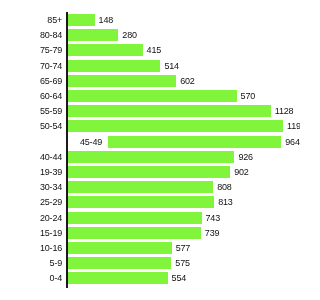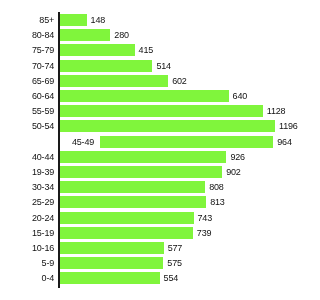--- a/index.html
+++ b/index.html
@@ -16,21 +16,21 @@
   }
   #chart-root {
     position: relative;
     width: 300px;
     height: 300px;
     background: #ffffff;
     box-sizing: border-box;
   }
   .plot-area {
     position: absolute;
-    left: 8px;
+    left: 16px;
     top: 0;
     width: 300px;
     height: 252px;
     text-decoration: underline;
   }
   .axis-line {
     position: absolute;
     left: 50px;
     top: 12px;
     width: 2px;
@@ -105,21 +105,21 @@
           <div class="val-label" style="left: 148.4px;">514</div>
         </div>
         <div class="bar-row" style="top: 74.8px;">
           <div class="cat-label">65-69</div>
           <div class="bar" style="width: 108.219px; background: rgb(128, 245, 60);"></div>
           <div class="val-label" style="left: 164.219px;">602</div>
         </div>
         <div class="bar-row" style="top: 90px; padding-left: 36px;">
           <div class="cat-label">60-64</div>
           <div class="bar" style="width: 168.62px; background: rgb(128, 245, 60);"></div>
-          <div class="val-label" style="left: 224.62px;">640</div>
+          <div class="val-label" style="left: 224.62px;">570</div>
         </div>
         <div class="bar-row" style="top: 105.2px;">
           <div class="cat-label">55-59</div>
           <div class="bar" style="width: 202.776px; background: rgb(128, 245, 60);"></div>
           <div class="val-label" style="left: 258.776px;">1128</div>
         </div>
         <div class="bar-row" style="top: 120.4px;">
           <div class="cat-label">50-54</div>
           <div class="bar" style="width: 215px; background: rgb(128, 245, 60);"></div>
           <div class="val-label" style="left: 271px;">1196</div>

